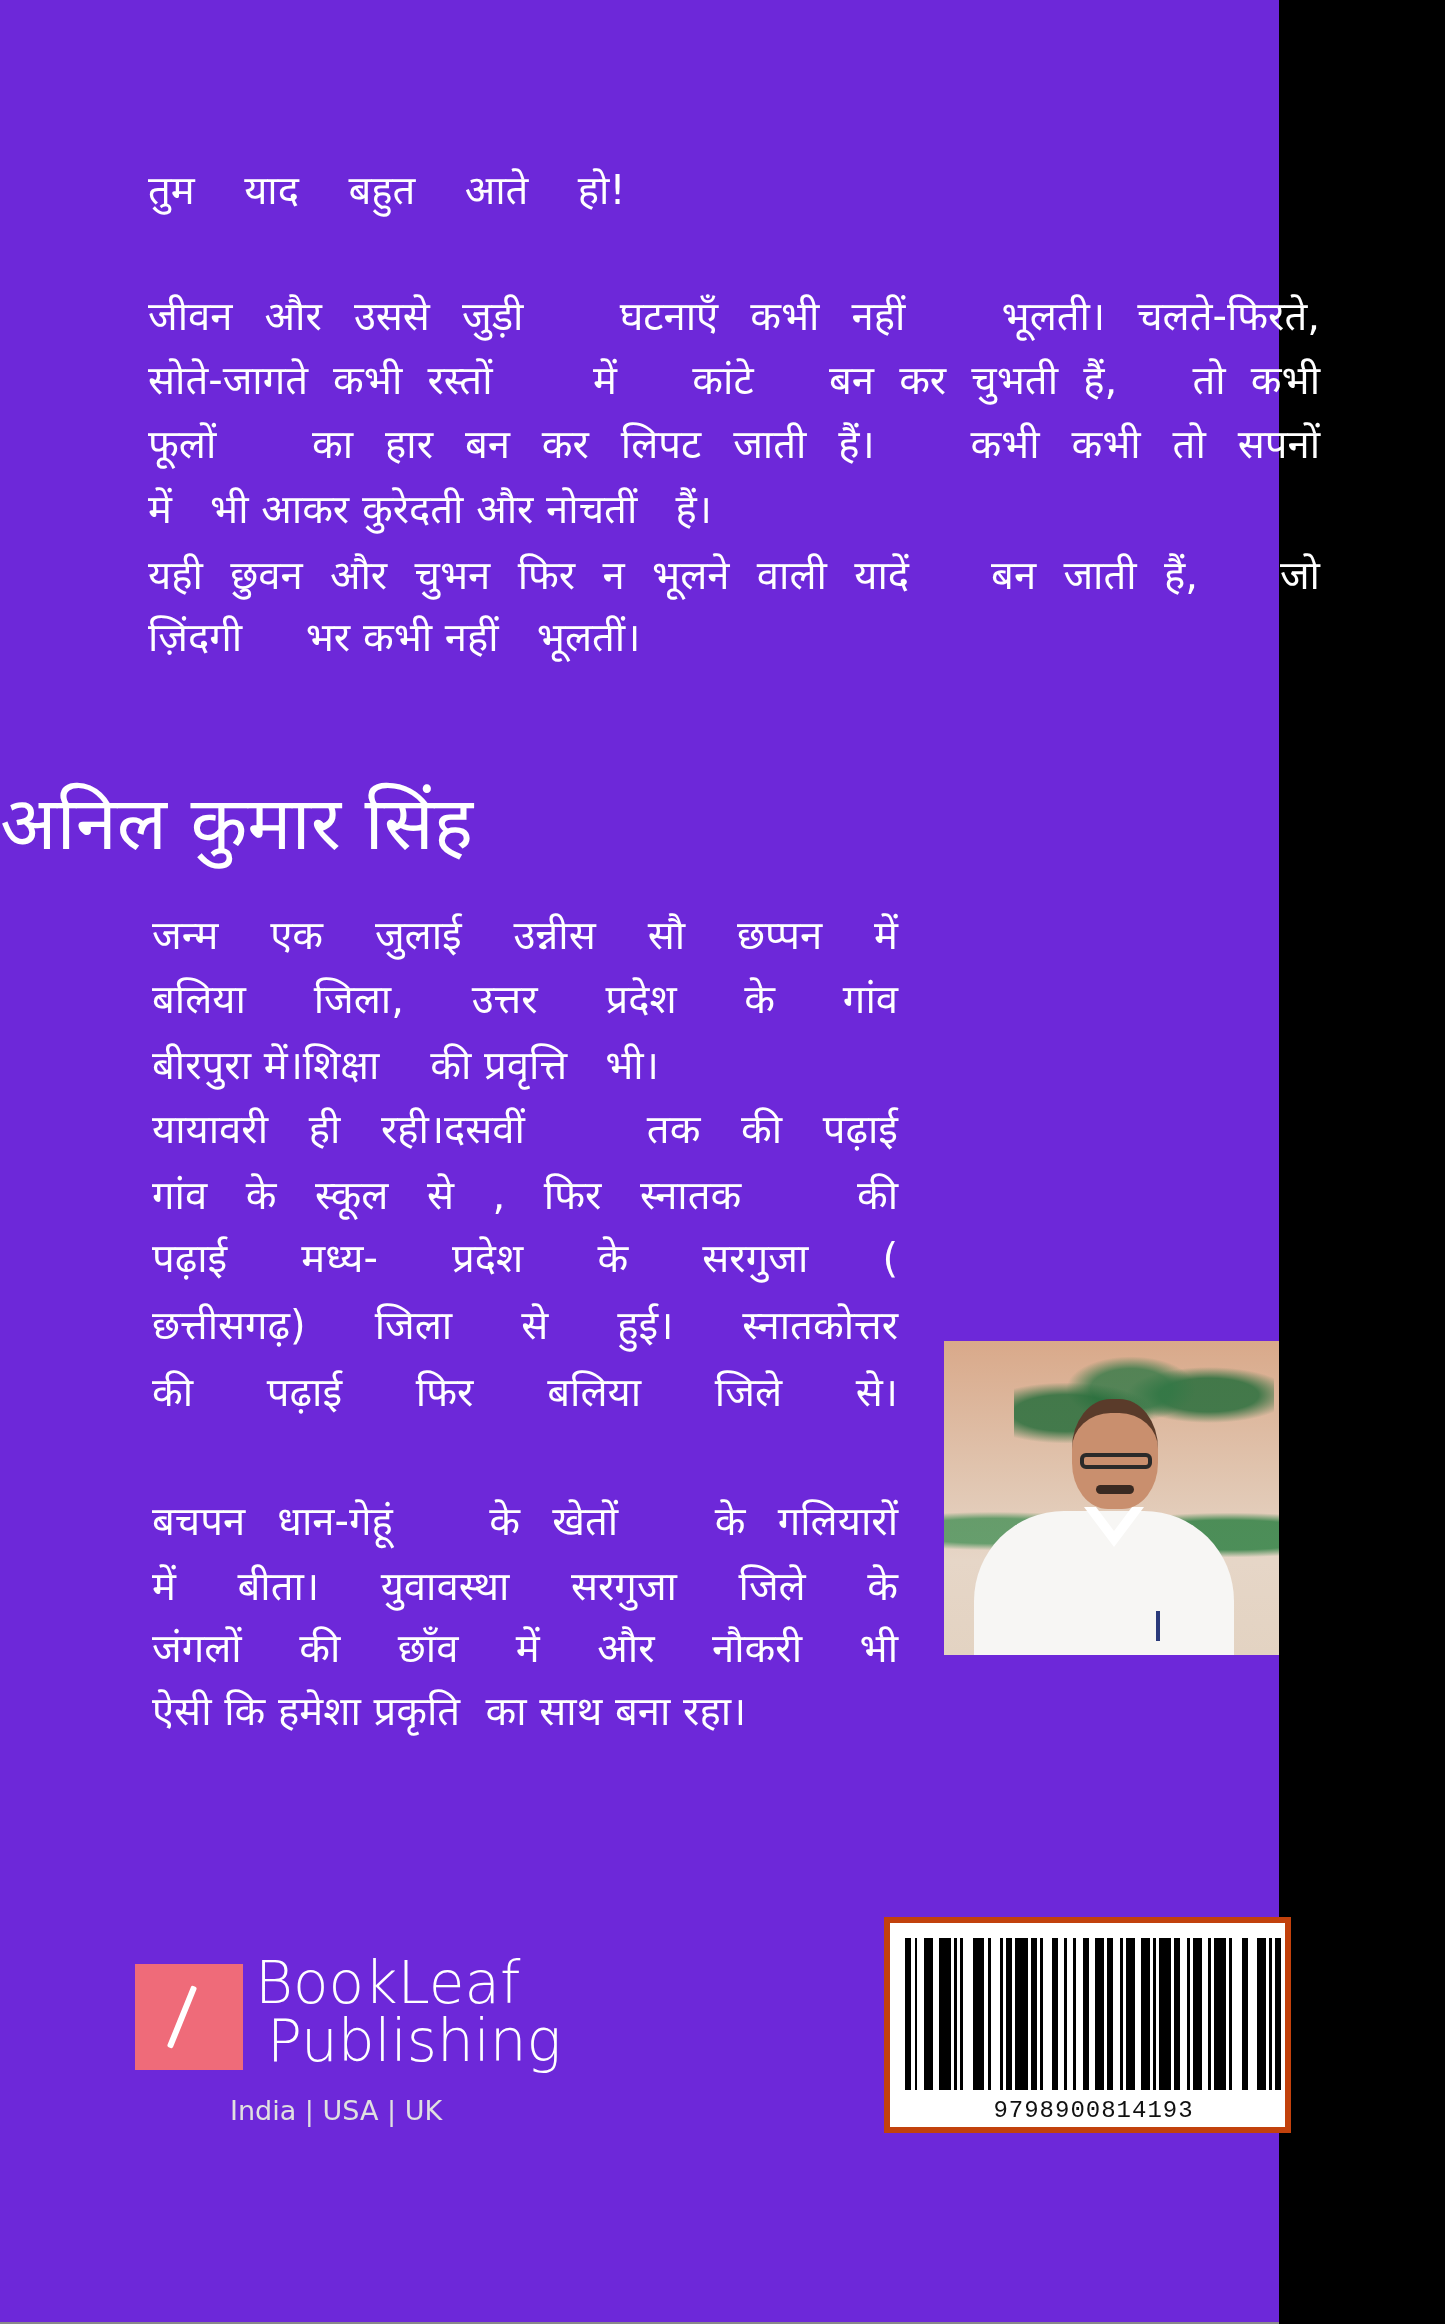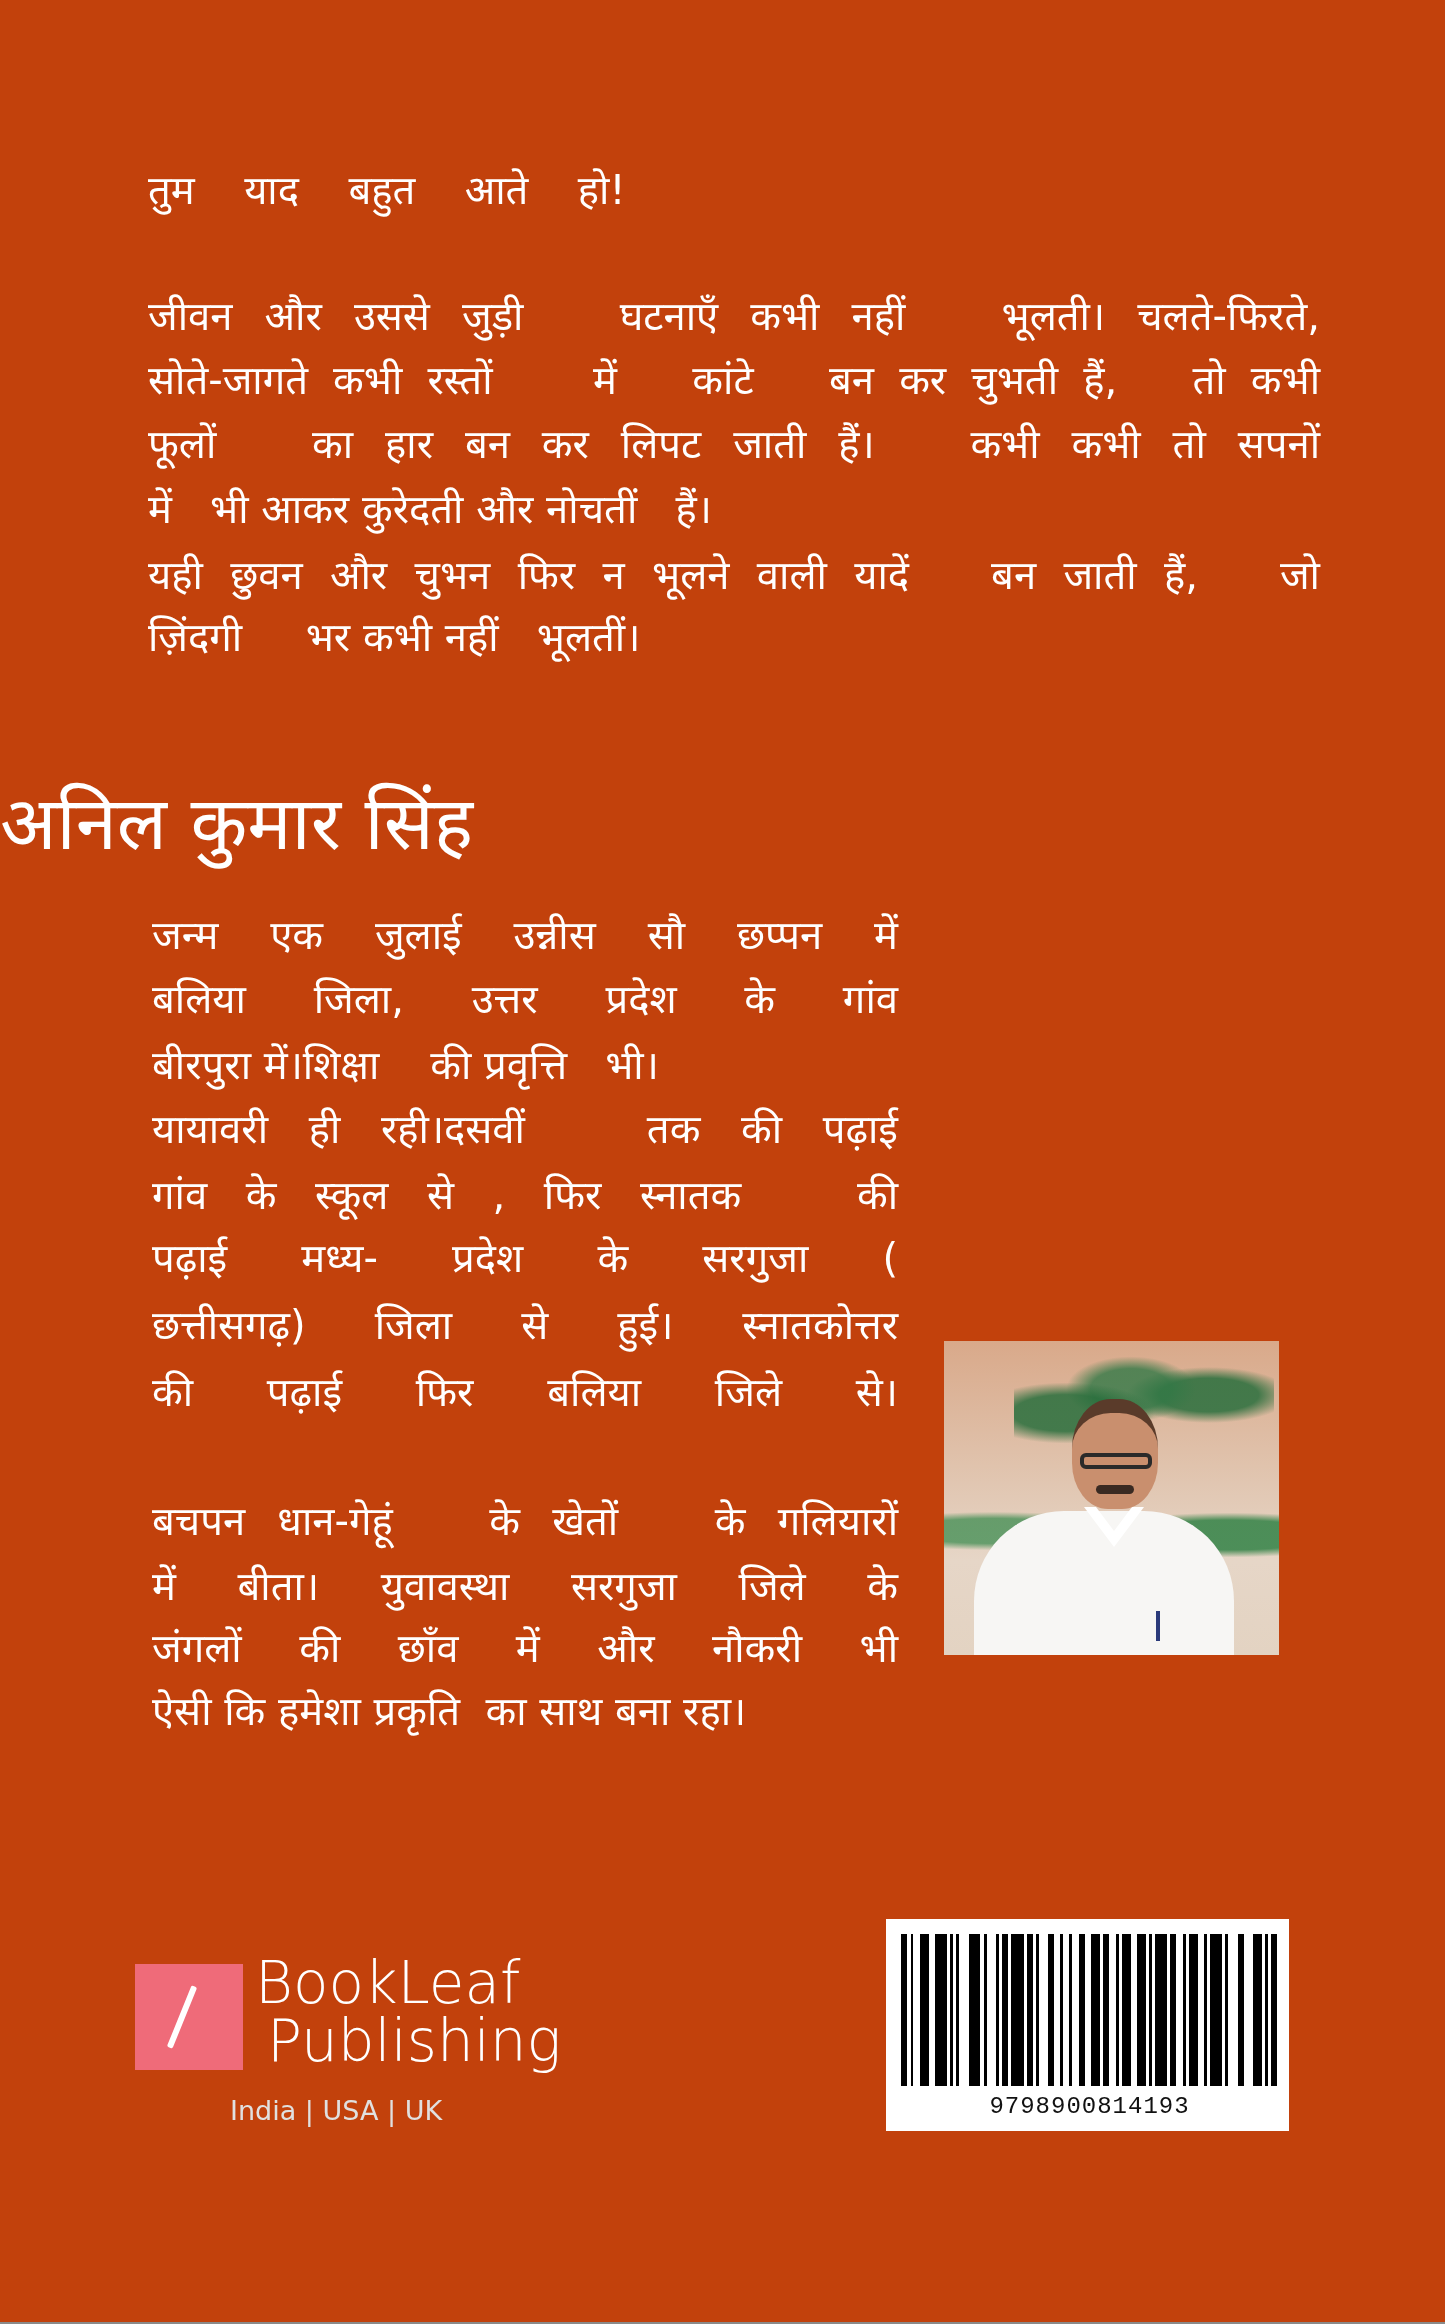--- a/index.html
+++ b/index.html
@@ -11,23 +11,23 @@
     width: 1445px;
     height: 2324px;
     position: relative;
     overflow: hidden;
     font-family: "DejaVu Sans", sans-serif;
     color: #ffffff;
   }
   .page {
     position: absolute;
     left: 0; top: 0;
-    width: 1445px;
+    width: 1279px;
     height: 2324px;
-    background: #c2410c;
+    background: #6d28d9;
     border-bottom: 2px solid #8a8a8a;
     box-sizing: border-box;
   }
   .line {
     position: absolute;
     white-space: pre;
     color: #ffffff;
     line-height: 1;
   }
   .tagline {
@@ -172,21 +172,21 @@
     color: #e0e0e0;
     line-height: 1;
   }
   .barcode-box {
     position: absolute;
     left: 884px;
     top: 1917px;
     width: 407px;
     height: 216px;
     background: #ffffff;
-    border: 2px solid #c2410c;
+    border: 6px solid #c2410c;
     box-sizing: border-box;
   }
   .barcode-bars {
     position: absolute;
     left: 0; top: 0;
     width: 407px; height: 216px;
   }
   .isbn {
     position: absolute;
     left: 0;

